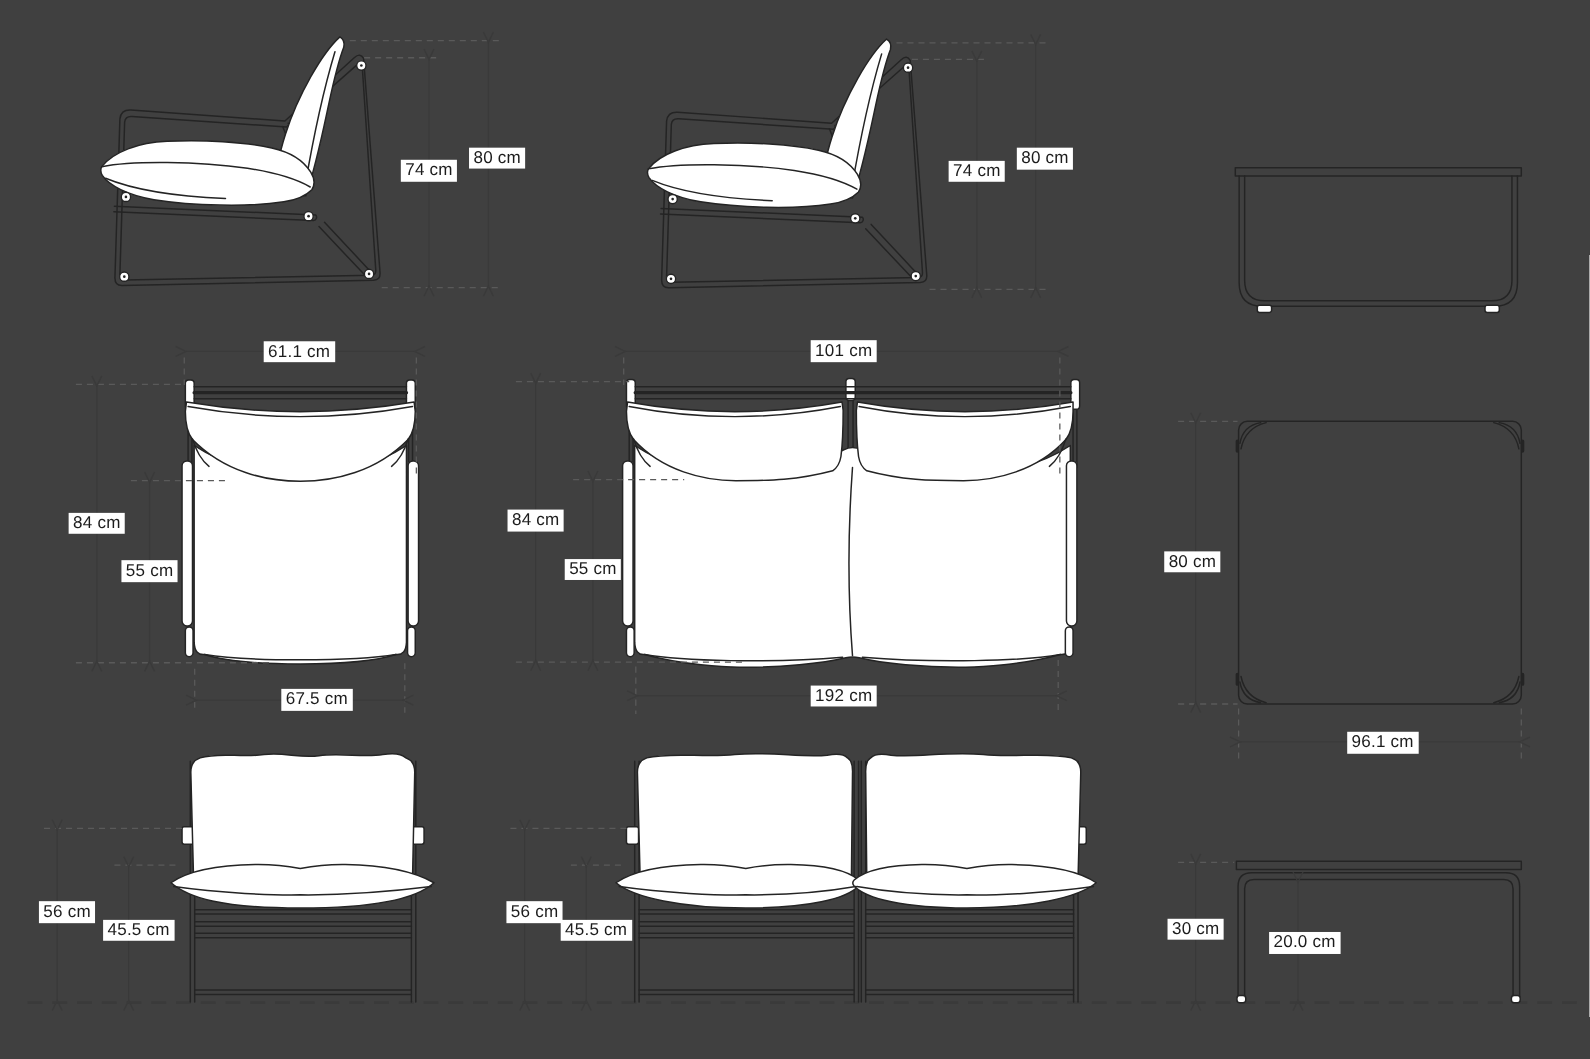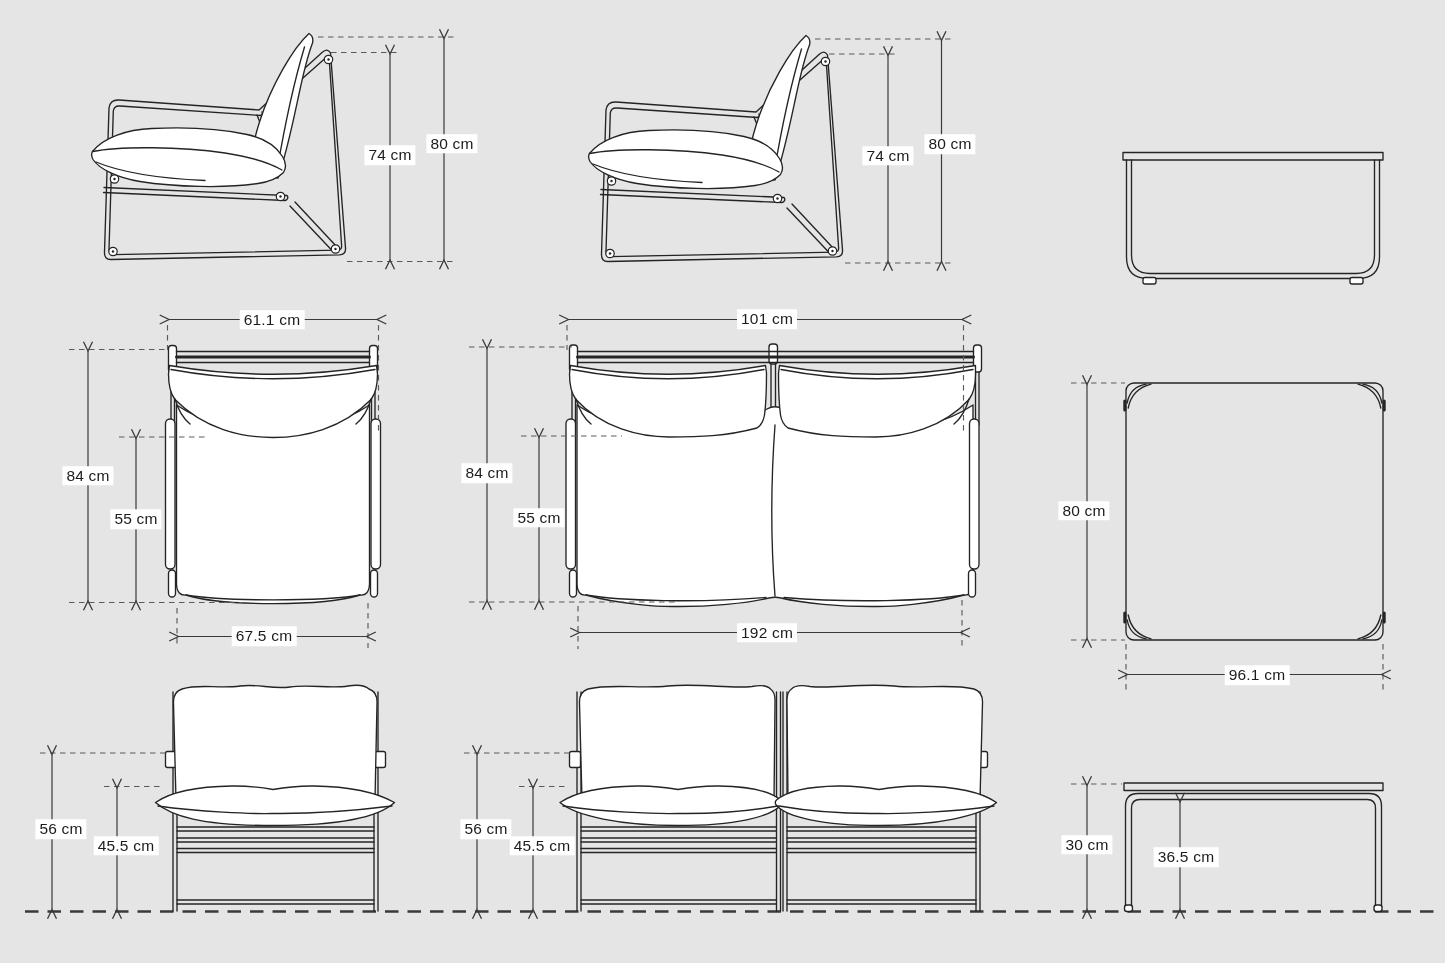--- a/index.html
+++ b/index.html
@@ -1,19 +1,19 @@
 <!DOCTYPE html>
 <html><head>
 <meta charset="utf-8">
 <style>
   html,body{margin:0;padding:0;background:#ffffff;}
   .canvas{
     position:relative;
     width:1445px;height:963px;
-    background:#e5e5e5;
+    background:#404040;
     font-family:"Liberation Sans","DejaVu Sans",sans-serif;
     overflow:hidden;
   }
   .canvas svg{position:absolute;left:0;top:0;}
   .dim-label{
     position:absolute;
     transform:translate(-50%,-50%);
     background:#ffffff;
     color:#1c1c1c;
     font-size:15.5px;
@@ -200,26 +200,26 @@
   </g>
 </svg>
 
 <span class="dim-label" style="left:390px;top:155px">74 cm</span>
 <span class="dim-label" style="left:452px;top:143.5px">80 cm</span>
 <span class="dim-label" style="left:888px;top:155.5px">74 cm</span>
 <span class="dim-label" style="left:950px;top:144px">80 cm</span>
 <span class="dim-label" style="left:272px;top:319.5px">61.1 cm</span>
 <span class="dim-label" style="left:88px;top:475.5px">84 cm</span>
 <span class="dim-label" style="left:136px;top:519px">55 cm</span>
-<span class="dim-label" style="left:264px;top:636px">67.5 cm</span>
+<span class="dim-label" style="left:288px;top:636px">67.5 cm</span>
 <span class="dim-label" style="left:767px;top:319px">101 cm</span>
 <span class="dim-label" style="left:487px;top:473px">84 cm</span>
 <span class="dim-label" style="left:539px;top:517.5px">55 cm</span>
 <span class="dim-label" style="left:767px;top:632.5px">192 cm</span>
 <span class="dim-label" style="left:1084px;top:510.5px">80 cm</span>
 <span class="dim-label" style="left:1257px;top:675px">96.1 cm</span>
 <span class="dim-label" style="left:61px;top:829px">56 cm</span>
 <span class="dim-label" style="left:126px;top:845.5px">45.5 cm</span>
 <span class="dim-label" style="left:486px;top:829px">56 cm</span>
 <span class="dim-label" style="left:542px;top:845.5px">45.5 cm</span>
 <span class="dim-label" style="left:1087px;top:844.5px">30 cm</span>
-<span class="dim-label" style="left:1186px;top:857px">36.5 cm</span>
+<span class="dim-label" style="left:1186px;top:857px">20.0 cm</span>
 </div>
 
 </body></html>

